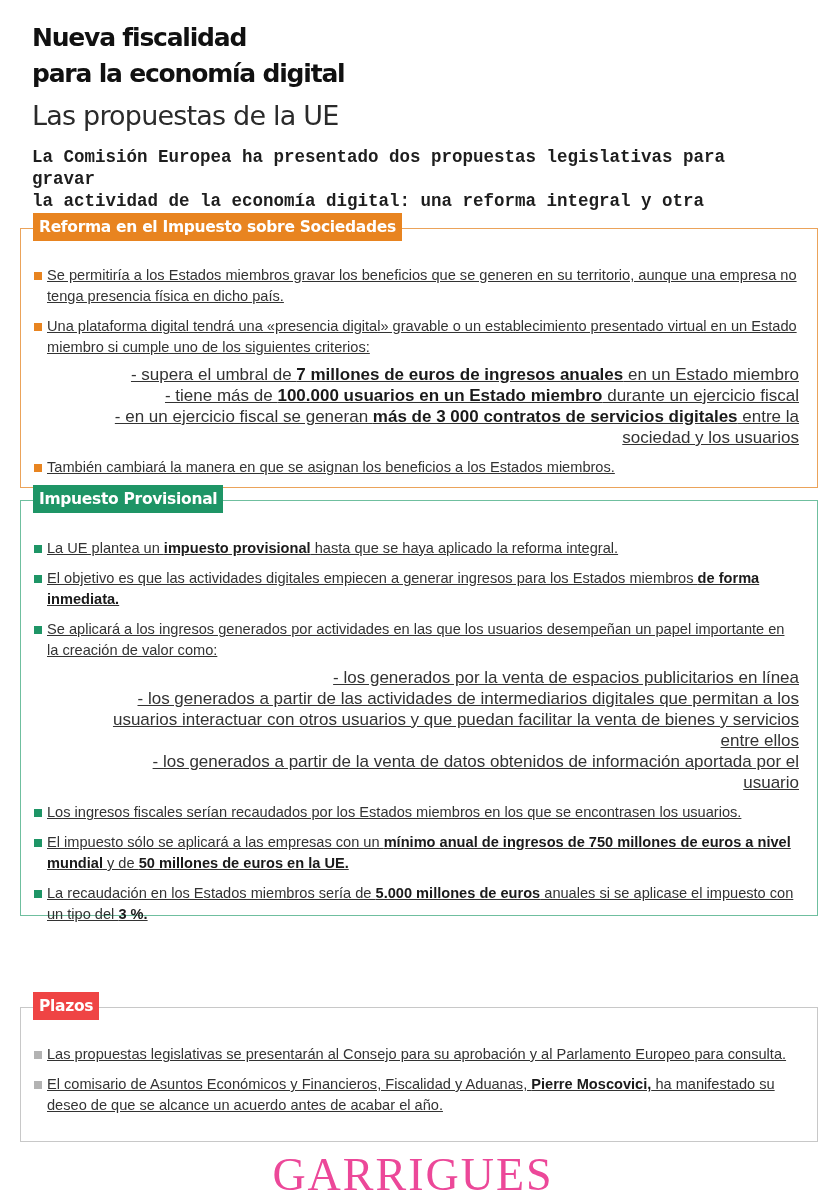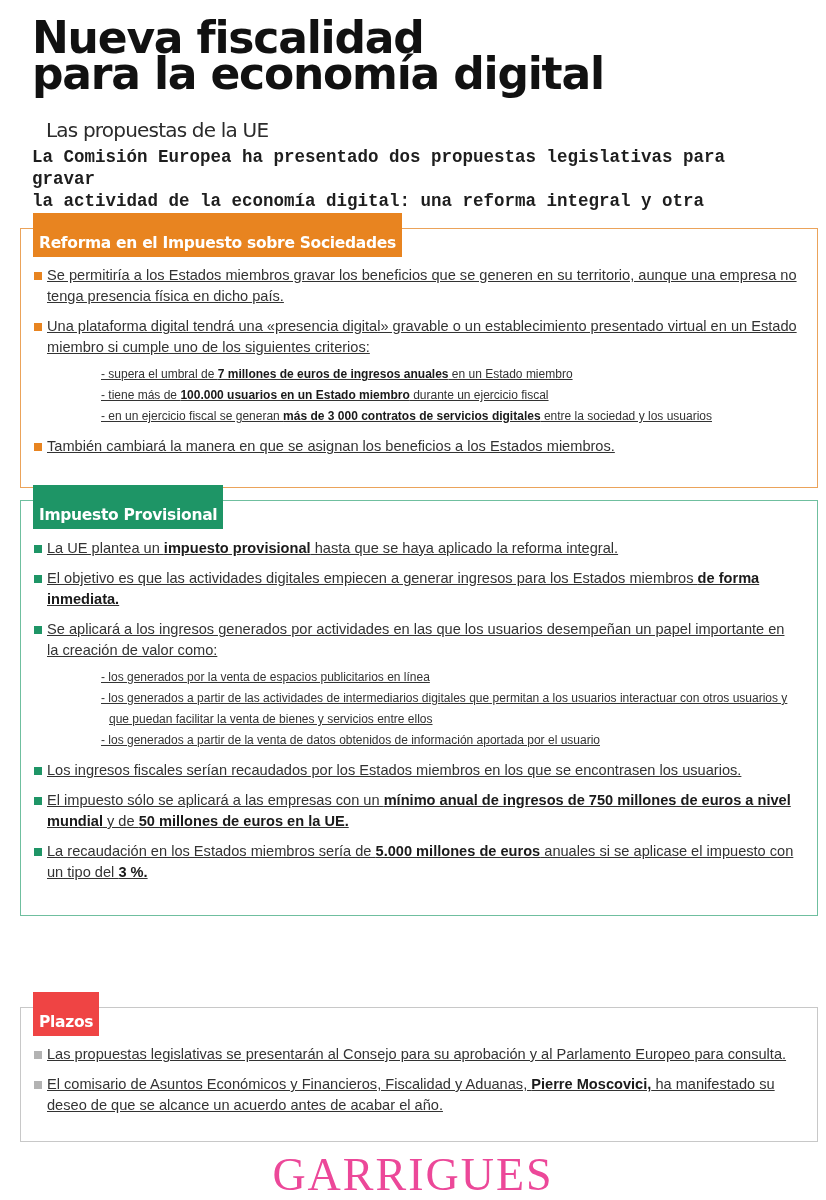--- a/index.html
+++ b/index.html
@@ -1,49 +1,49 @@
 <!DOCTYPE html>
 <html><head>
 <meta charset="utf-8">
 <style>
   html, body { margin: 0; padding: 0; background: #ffffff; }
   body { width: 826px; height: 1200px; position: relative; overflow: hidden;
          font-family: "Liberation Sans", "DejaVu Sans", sans-serif; color: #2a2a2a; }
   .title { position: absolute; left: 32px; top: 20px; margin: 0;
            font-family: "DejaVu Sans", sans-serif; font-weight: bold;
-           font-size: 44px; line-height: 36px; letter-spacing: -1.2px; color: #111; }
-  .subtitle { position: absolute; left: 32px; top: 99px; margin: 14px;
+           font-size: 25px; line-height: 36px; letter-spacing: -1.2px; color: #111; }
+  .subtitle { position: absolute; left: 32px; top: 99px; margin: 0;
               font-family: "DejaVu Sans", sans-serif; font-weight: normal;
-              font-size: 20px; line-height: 34px; letter-spacing: -0.8px; color: #2b2b2b; }
+              font-size: 27px; line-height: 34px; letter-spacing: -0.8px; color: #2b2b2b; }
   .intro { position: absolute; left: 32px; top: 146px; width: 740px; margin: 0;
            font-family: Liberation Mono, monospace; font-weight: bold;
            font-size: 17.5px; line-height: 22px; color: #1e1e1e; }
   .box { position: absolute; left: 20px; width: 798px; border: 1.5px solid; box-sizing: border-box; }
   .box.orange { top: 228px; height: 260px; border-color: #eba35a; }
   .box.green  { top: 500px; height: 416px; border-color: #6fbf9f; }
   .box.gray   { top: 1007px; height: 135px; border-color: #c8c8c8; }
-  .tag { position: absolute; left: 12px; top: -16px; padding: 20px 6px 4px 6px;
+  .tag { position: absolute; left: 12px; top: -16px; padding: 4px 6px 4px 6px;
          font-family: "DejaVu Sans", sans-serif; font-weight: bold; font-size: 15.5px;
          line-height: 20px; color: #fff; letter-spacing: -0.3px; }
   .orange .tag { background: #e88420; }
   .green .tag { background: #1e9566; }
   .gray .tag { background: #ef4444; }
   .list { position: absolute; left: 12px; right: 18px; margin: 0; padding: 0; list-style: none; }
   .orange .list { top: 36px; }
   .green .list { top: 37px; }
   .gray .list { top: 36px; }
   .item { position: relative; padding-left: 14px; font-size: 14.6px; line-height: 21px;
           color: #333; margin-bottom: 9px; text-decoration: underline; }
   .bullet { position: absolute; left: 1px; top: 7px; width: 8px; height: 8px; }
   .orange .bullet { background: #e88420; }
   .green .bullet { background: #1e9566; }
   .gray .bullet { background: #b3b3b3; }
   .sub { margin: 6px 0 0 0; padding: 0; list-style: none; }
-  .sub li { position: relative; padding-left: 62px; text-indent: -8px; font-size: 12px;
-            line-height: 21px; color: #333; }
+  .sub li { position: relative; padding-left: 62px; text-indent: -8px; font-size: 17px;
+            line-height: 21px; color: #333; text-align: right; }
   b { color: #1a1a1a; }
   .logo { position: absolute; left: 0; right: 0; top: 1150px; text-align: center;
           font-family: "Liberation Serif", "DejaVu Serif", serif; font-size: 46px;
           line-height: 50px; letter-spacing: 2px; color: #ec4899; }
 </style>
 </head>
 <body>
 
 <h1 class="title">
   <span>Nueva fiscalidad</span><br>

